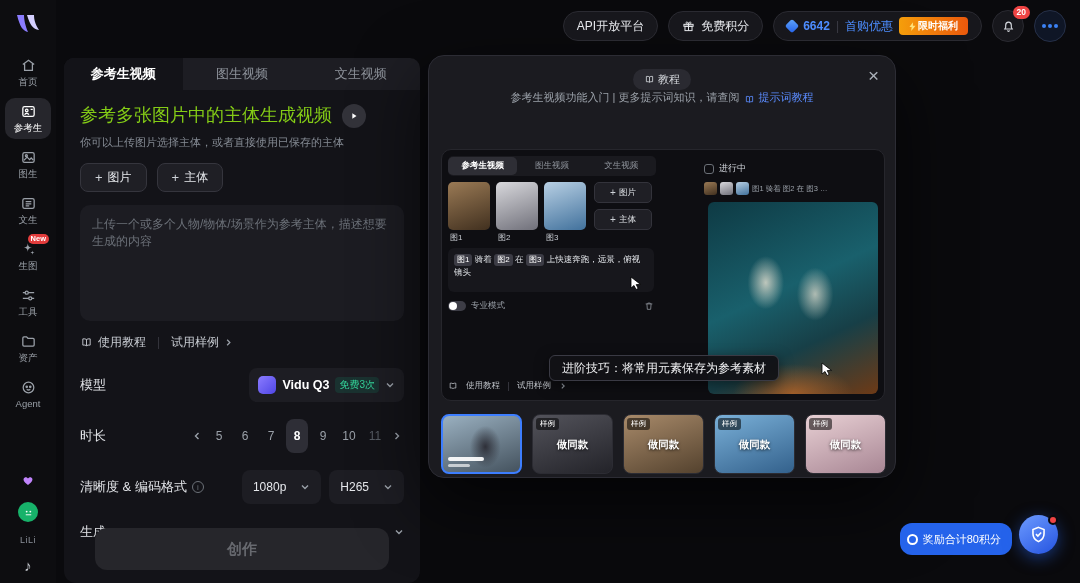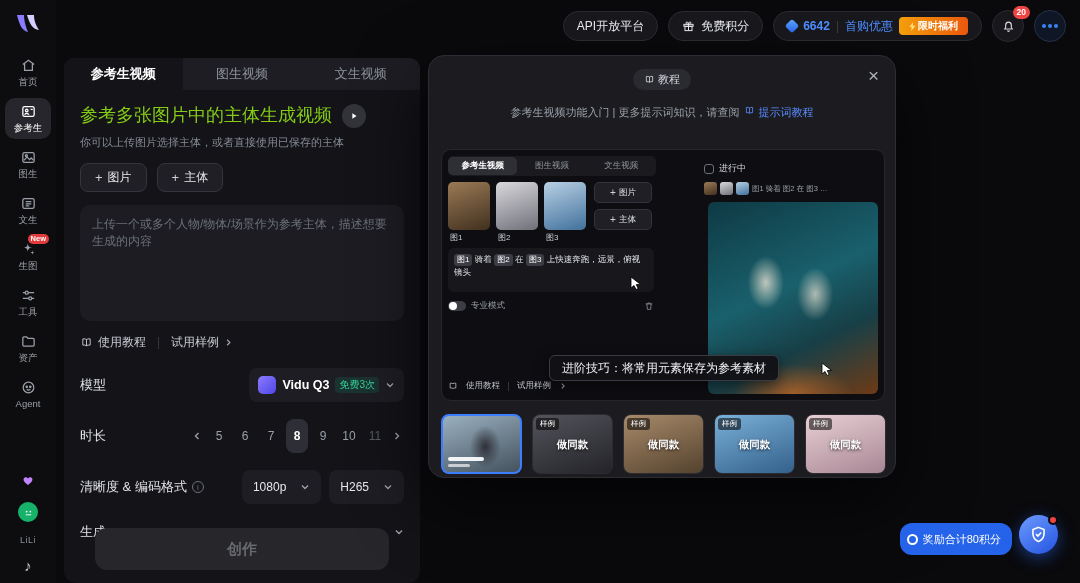--- a/index.html
+++ b/index.html
@@ -87,23 +87,23 @@
   background:#26262b;color:#67696f;font-size:15px;font-weight:bold;cursor:pointer;z-index:3;
   font-family:"Liberation Sans","DejaVu Sans",sans-serif}
 
 
 .modal{position:absolute;left:428px;top:55px;width:468px;height:423px;background:#1b1b20;
   border:1px solid #2c2c34;border-radius:16px;box-shadow:0 24px 70px rgba(0,0,0,.65);z-index:10;padding-top:13px}
 .close{position:absolute;top:10px;right:16px;font-size:19px;color:#aab0b8;cursor:pointer;line-height:1}
 .mbadgepill{display:flex;align-items:center;gap:3px;width:fit-content;margin:0 auto;background:#2a2a31;
   border-radius:13px;padding:3px 11px;font-size:11px;color:#d5d8dd}
 .modal h2{text-align:center;font-size:17px;font-weight:bold;color:#fff;margin-top:9px}
-.msub{text-align:center;font-size:11px;color:#9aa0a8;margin-top:15px;display:flex;align-items:center;
+.msub{text-align:center;font-size:11px;color:#9aa0a8;margin-top:0;display:flex;align-items:center;
   justify-content:center;gap:5px}
-.mlink{display:inline-flex;align-items:flex-start;gap:3px;color:#5b8cff;cursor:pointer}
+.mlink{display:inline-flex;align-items:flex-end;gap:3px;color:#5b8cff;cursor:pointer}
 
 
 .demo{position:absolute;left:12px;top:93px;width:444px;height:252px;background:#0e0e12;
   border:1px solid #26262c;border-radius:10px;overflow:hidden}
 .dtabs{position:absolute;left:6px;top:6px;width:208px;height:20px;background:#1a1a1f;border-radius:5px;
   display:flex;align-items:center}
 .dtab{flex:1;text-align:center;font-size:8.5px;color:#8e939b;padding:3px 0;border-radius:5px;white-space:nowrap}
 .dtab.on{background:#2e2e35;color:#fff;font-weight:bold}
 .dthumb{position:absolute;top:32px;width:42px;height:48px;border-radius:5px}
 .t1{left:6px;background:linear-gradient(160deg,#9a7a55,#41301f)}

